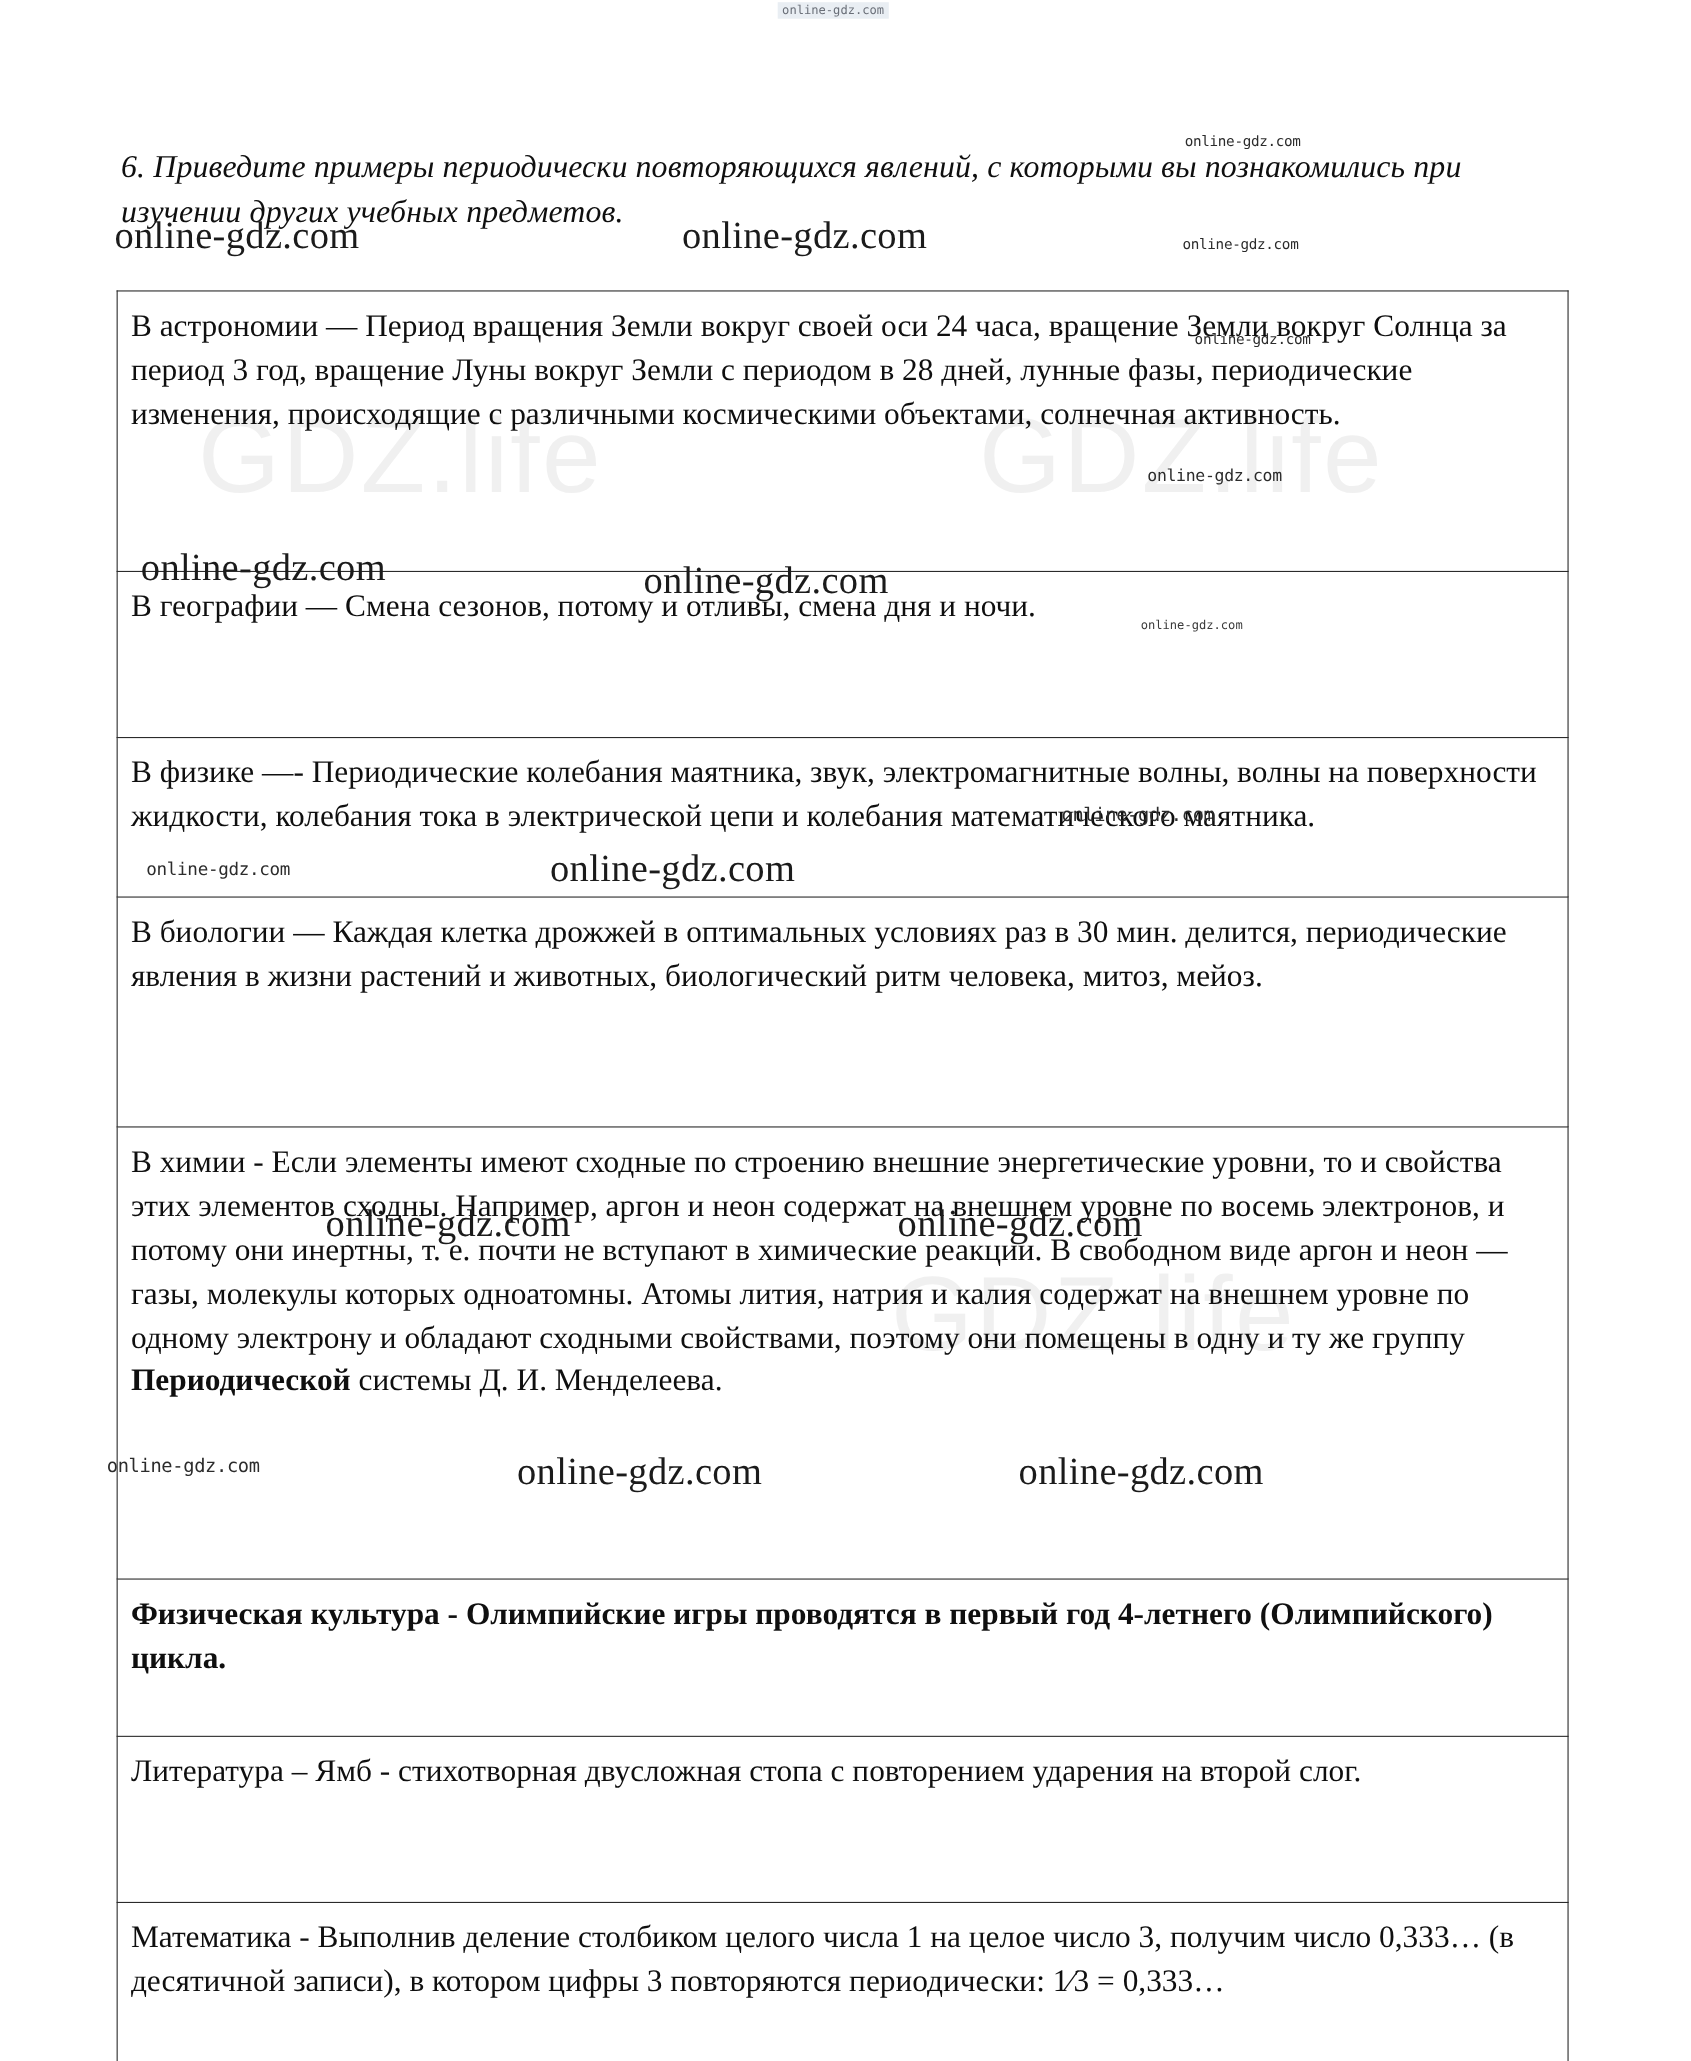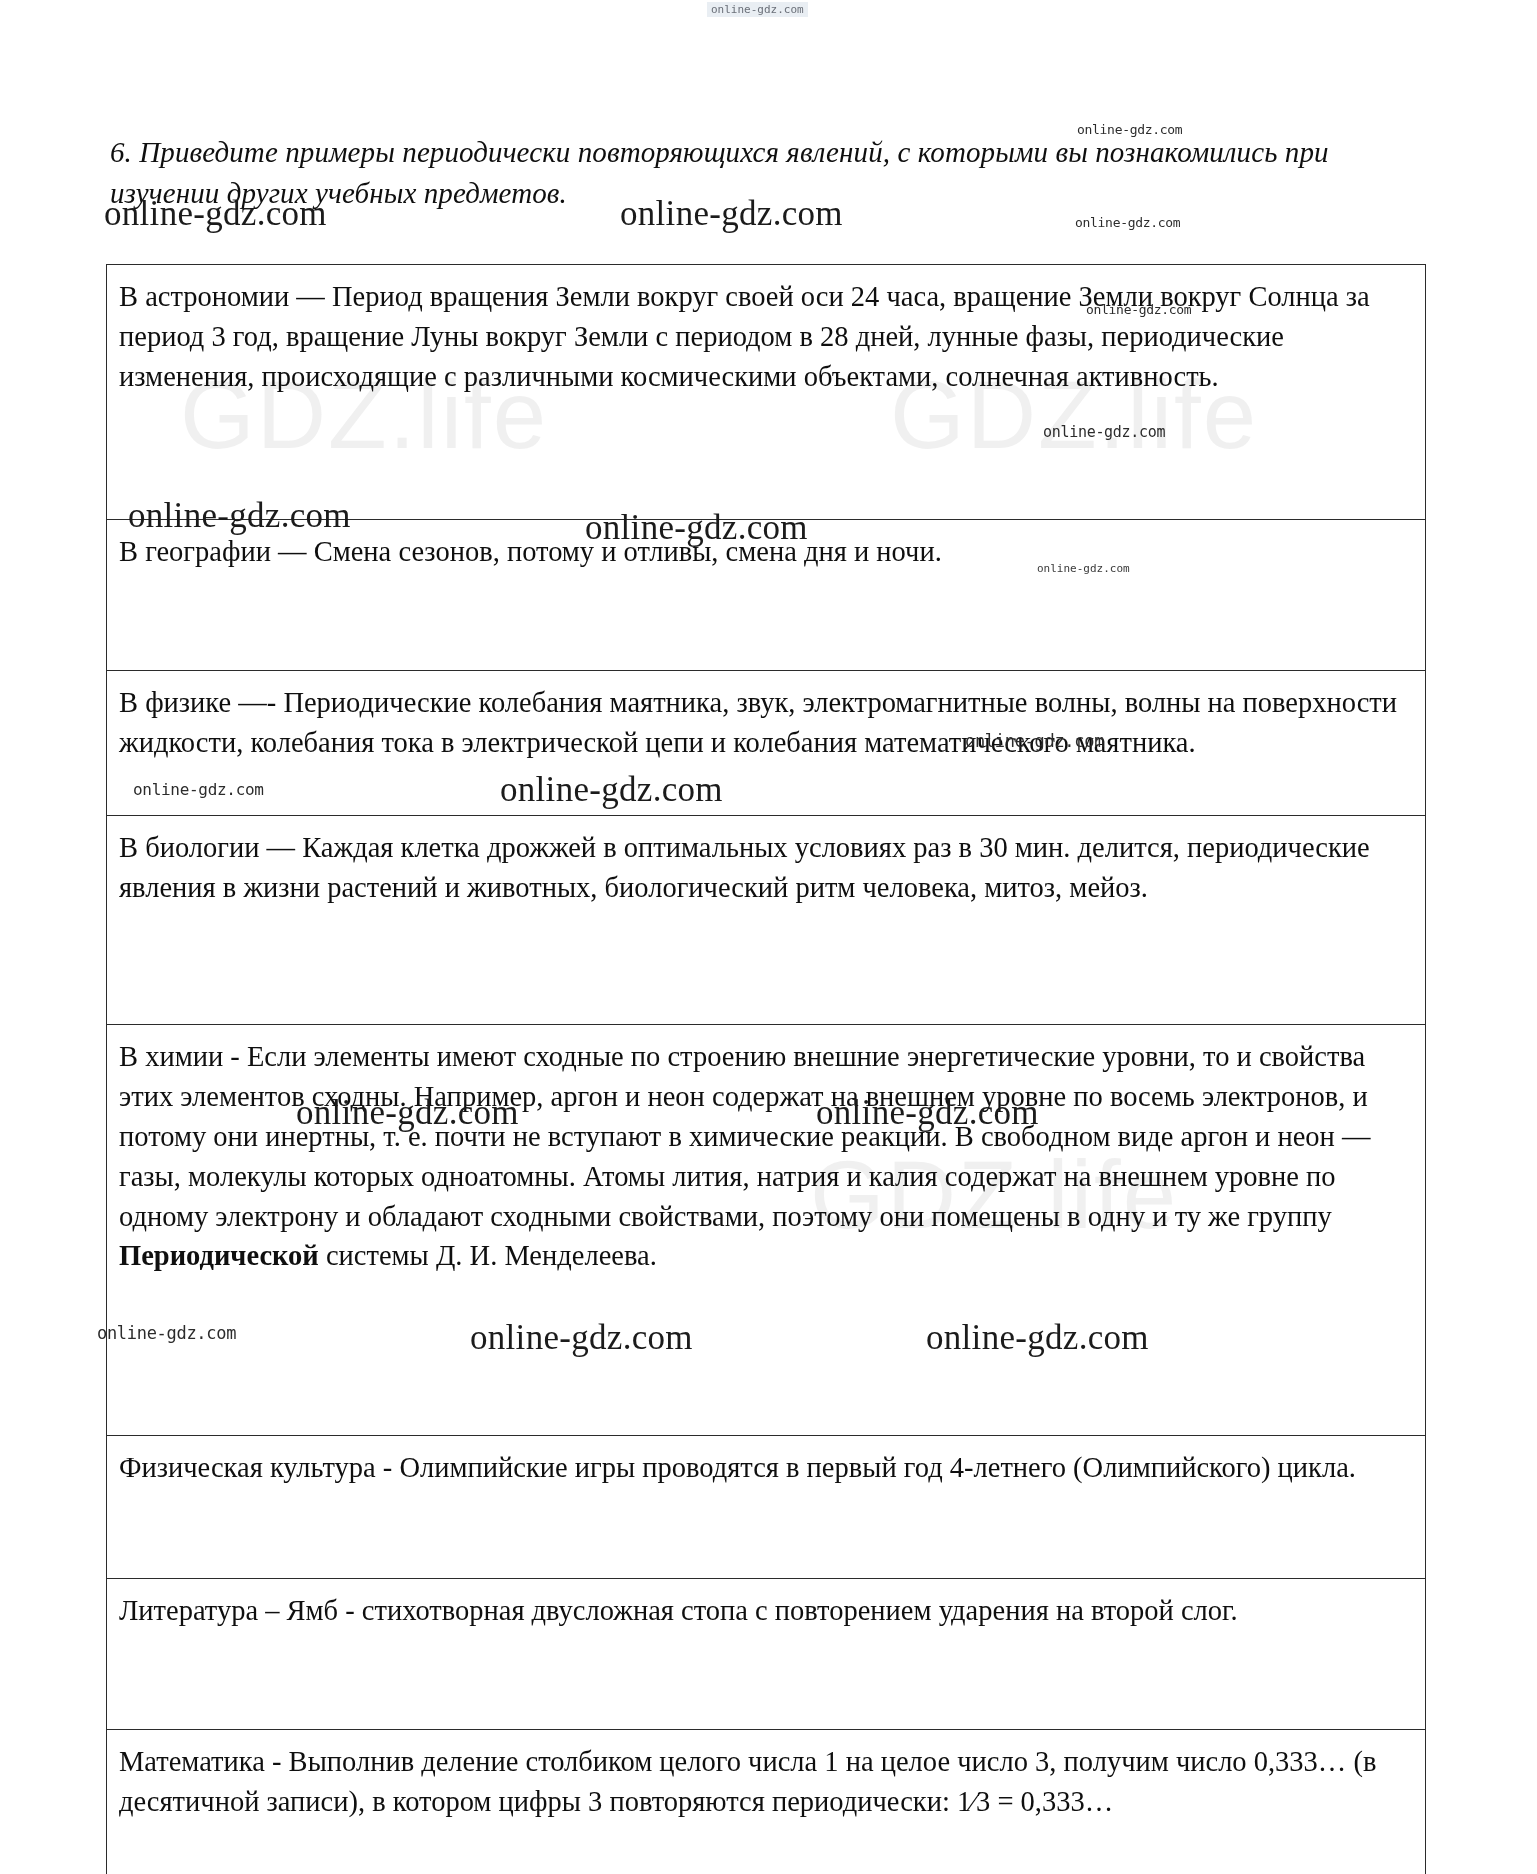--- a/index.html
+++ b/index.html
@@ -71,21 +71,21 @@
     line-height: 1.40;
     vertical-align: top;
     color: #0f0f0f;
     background: transparent;
   }
   .row-astronomy td { height: 228px; }
   .row-geography td { height: 78px; padding-bottom: 60px; }
   .row-physics   td { height: 118px; margin-left: 23px; }
   .row-biology   td { height: 150px; padding-bottom: 46px; }
   .row-chemistry td { height: 348px; padding-bottom: 50px; }
-  .row-pe        td { height: 92px;  padding-bottom: 38px; }
+  .row-pe        td { height: 92px;  padding-bottom: 38px; font-weight: bold; }
   .row-literature td{ height: 86px;  padding-bottom: 52px; }
   .row-math      td { height: 126px; }
 
   b.bold { font-weight: bold; }
 
   
   .wm {
     position: absolute;
     white-space: nowrap;
     pointer-events: none;

